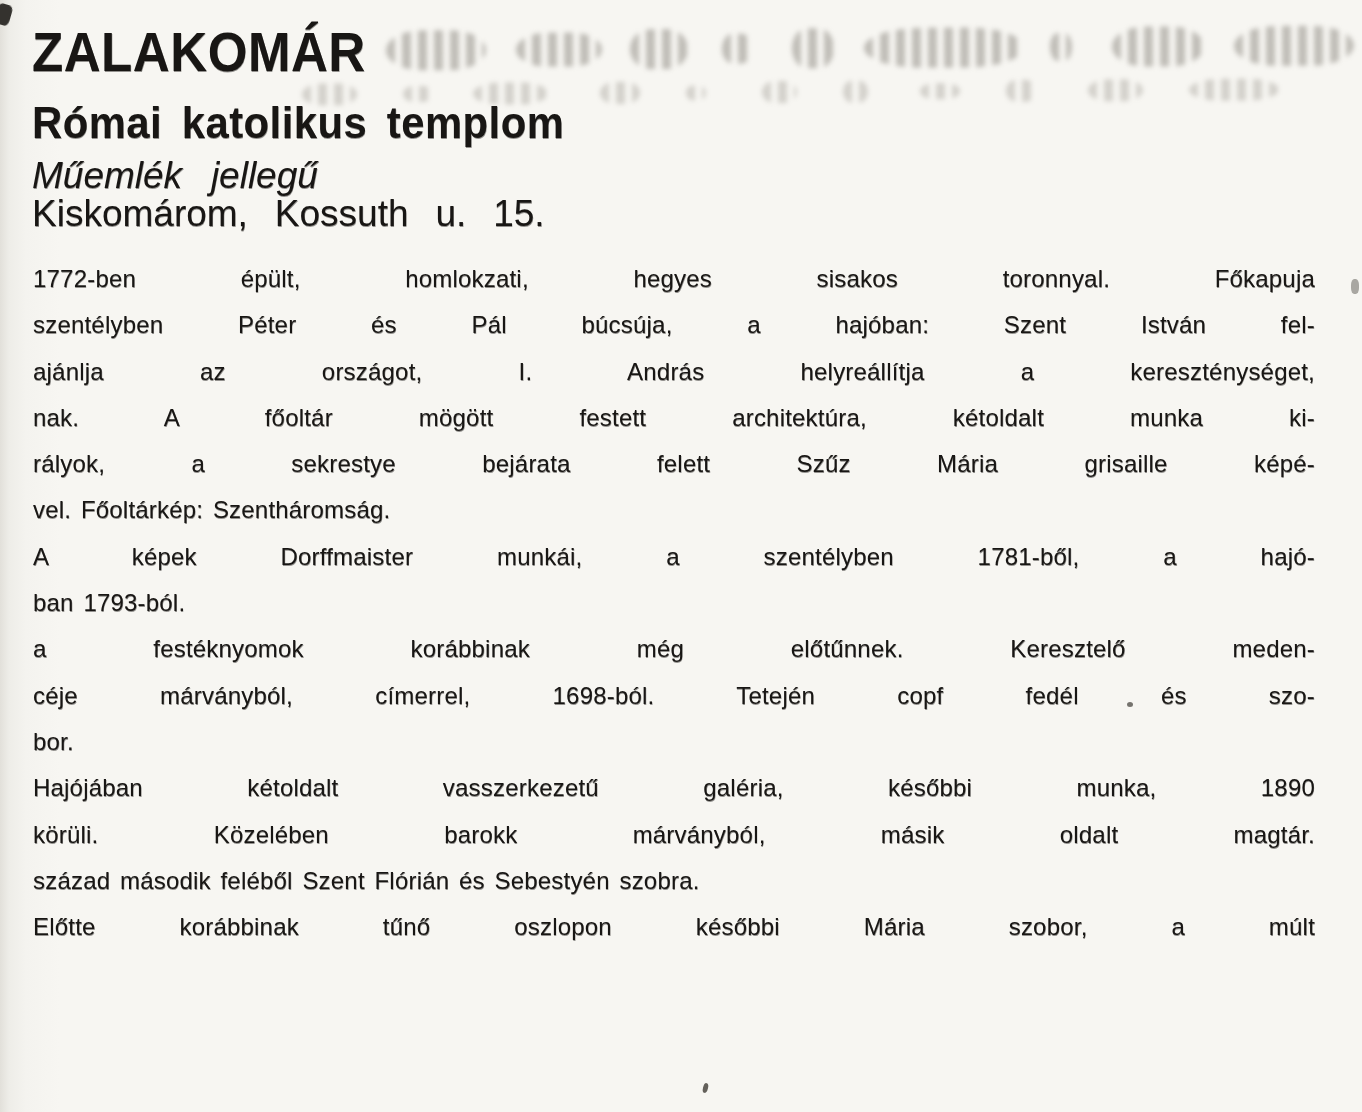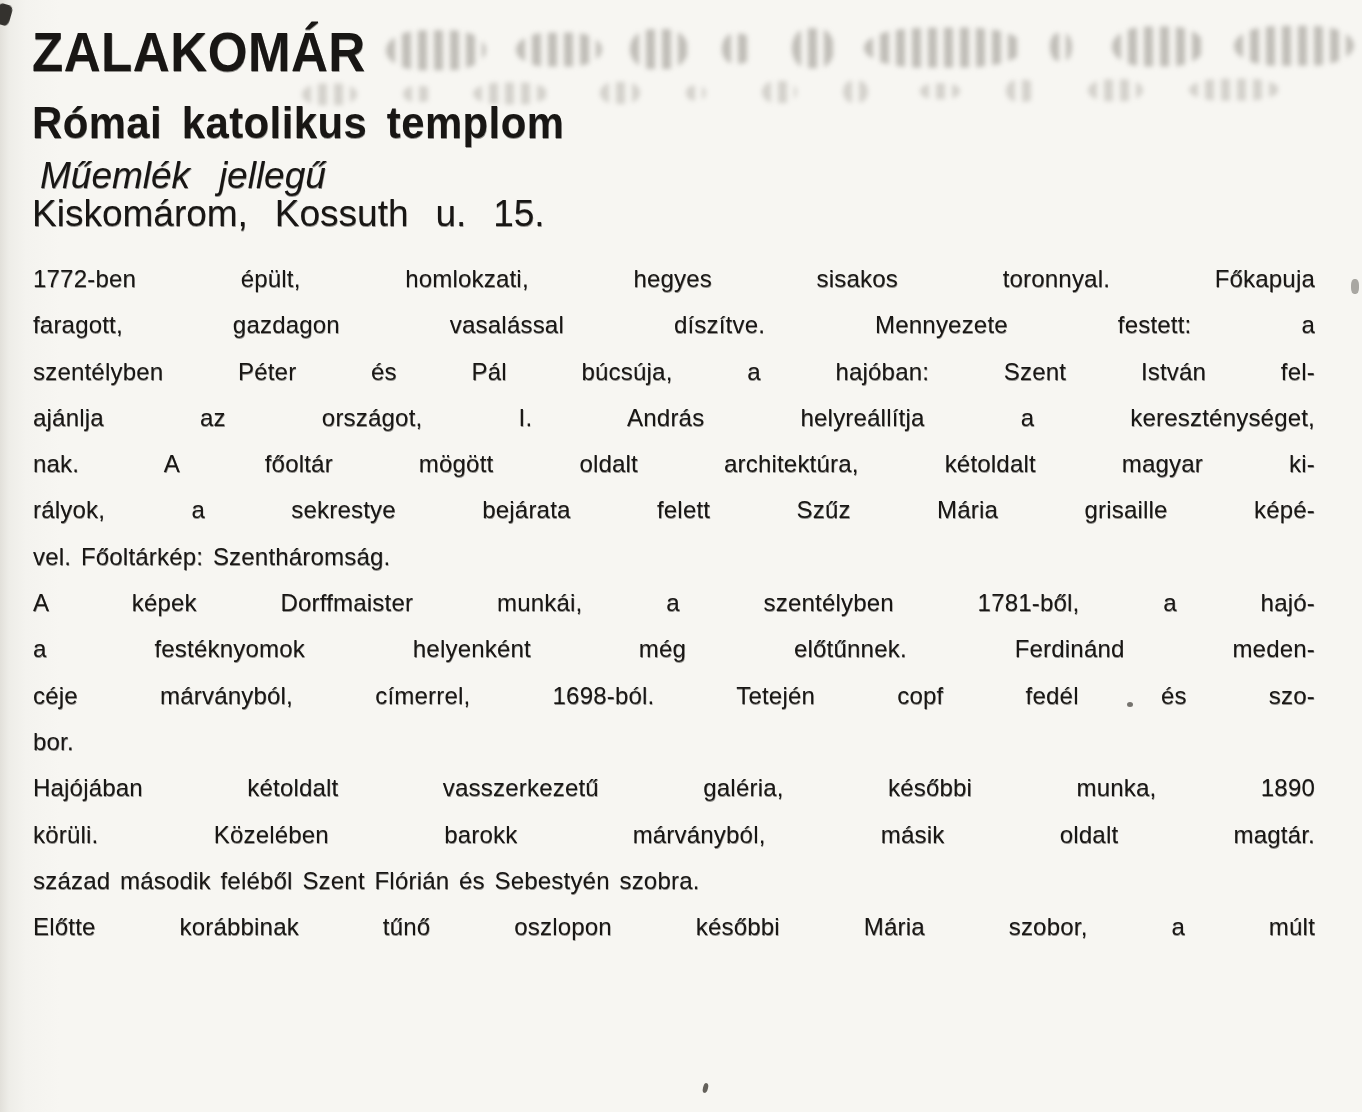--- a/index.html
+++ b/index.html
@@ -24,21 +24,21 @@
     white-space: nowrap;
   }
   .subtitle {
     position: absolute; left: 32px; top: 98px; margin: 0;
     font-size: 44px; font-weight: 700; letter-spacing: 0.5px;
     word-spacing: 0.18em;
     transform: scaleX(0.95); transform-origin: left top;
     white-space: nowrap;
   }
   .designation {
-    position: absolute; left: 40px; top: 155px;
+    position: absolute; left: 32px; top: 155px;
     font-size: 37px; font-style: italic; font-weight: 400;
     word-spacing: 0.5em; white-space: nowrap;
   }
   .address {
     position: absolute; left: 32px; top: 193px;
     font-size: 37px; word-spacing: 0.45em; white-space: nowrap;
   }
 
   
   .bodytext {
@@ -129,32 +129,32 @@
   </div>
 
   <h1 class="title">ZALAKOMÁR</h1>
   <h2 class="subtitle">Római katolikus templom</h2>
   <div class="designation">Műemlék jellegű</div>
   <div class="address">Kiskomárom, Kossuth u. 15.</div>
 
   <div class="bodytext">
       <div class="para">
         <div class="line j">1772-ben épült, homlokzati, hegyes sisakos toronnyal. Főkapuja</div>
-        <div class="line j">faragott, gazdagon vasalással díszítve. Mennyezete festett: a</div>
         <div class="line j">szentélyben Péter és Pál búcsúja, a hajóban: Szent István fel-</div>
         <div class="line j">ajánlja az országot, I. András helyreállítja a kereszténységet,</div>
-        <div class="line j">nak. A főoltár mögött oldalt architektúra, kétoldalt magyar ki-</div>
+        <div class="line j">nak. A főoltár mögött festett architektúra, kétoldalt munka ki-</div>
         <div class="line j">rályok, a sekrestye bejárata felett Szűz Mária grisaille képé-</div>
         <div class="line">vel. Főoltárkép: Szentháromság.</div>
       </div>
       <div class="para">
         <div class="line j">A képek Dorffmaister munkái, a szentélyben 1781-ből, a hajó-</div>
+        <div class="line">ban 1793-ból.</div>
       </div>
       <div class="para">
-        <div class="line j">a festéknyomok helyenként még előtűnnek. Ferdinánd meden-</div>
+        <div class="line j">a festéknyomok korábbinak még előtűnnek. Keresztelő meden-</div>
         <div class="line j">céje márványból, címerrel, 1698-ból. Tetején copf fedél és szo-</div>
         <div class="line">bor.</div>
       </div>
       <div class="para">
         <div class="line j">Hajójában kétoldalt vasszerkezetű galéria, későbbi munka, 1890</div>
         <div class="line j">körüli. Közelében barokk márványból, másik oldalt magtár.</div>
         <div class="line">század második feléből Szent Flórián és Sebestyén szobra.</div>
         <div class="line j">Előtte korábbinak tűnő oszlopon későbbi Mária szobor, a múlt</div>
       </div>
     </div>

